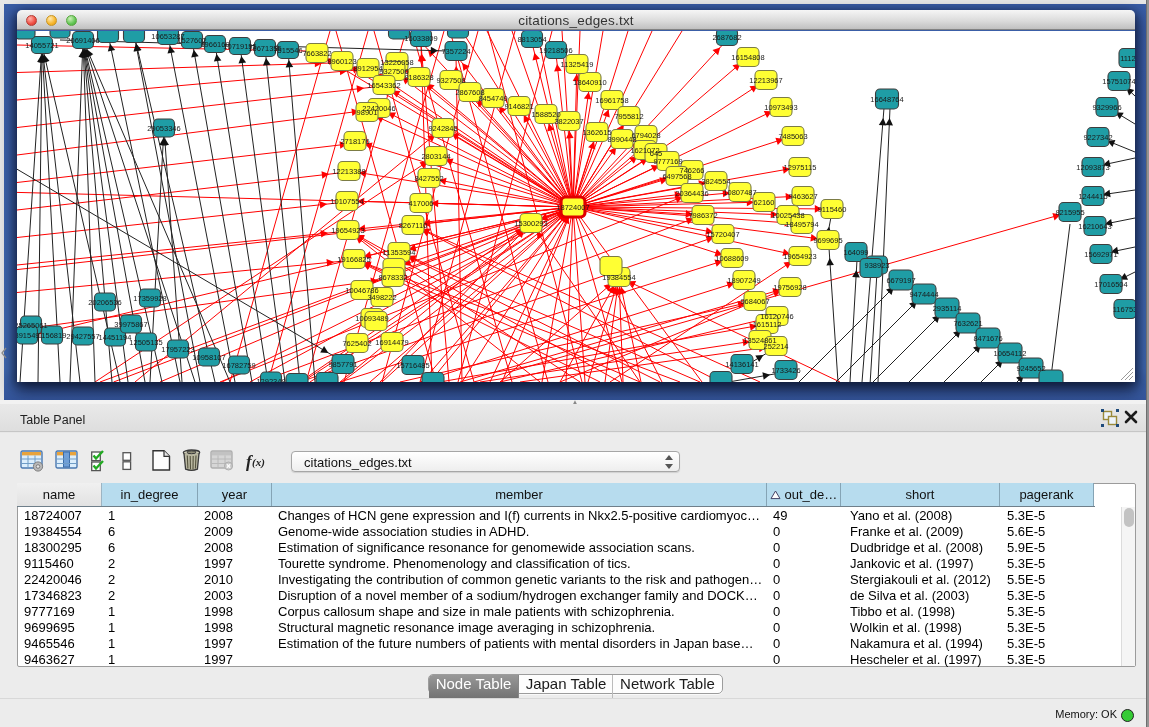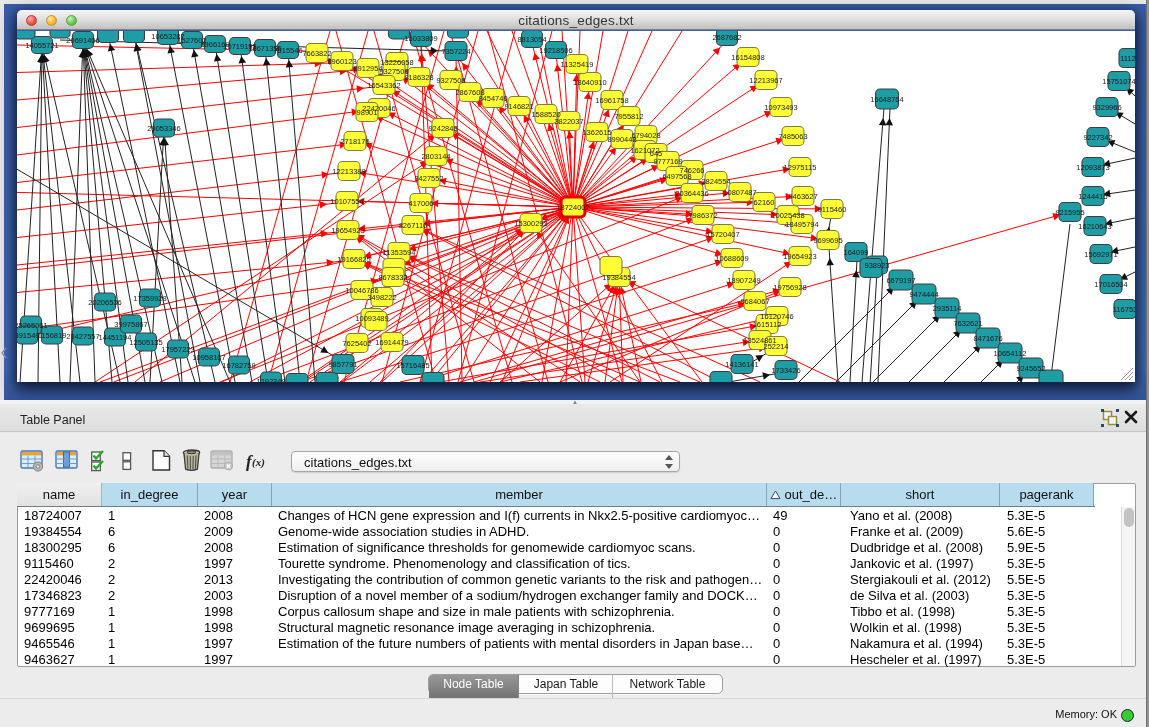--- a/index.html
+++ b/index.html
@@ -19,21 +19,21 @@
 #dropdown .t{position:absolute;left:12px;top:3px;font-size:13px;color:#111}
 #tablebox{position:absolute;left:17px;top:483px;width:1119px;height:184px;background:#fff;border:1px solid #9b9b9b;border-radius:2px}
 .hc{position:absolute;top:0;height:23px;border-right:1px solid #85a4b5;font-size:13px;color:#111;
  text-align:center;line-height:23px;background:#b7dcee}
 #thead{position:absolute;left:17px;top:483px;width:1078px;height:24px;border-bottom:1px solid #6f7f8a}
 .tr{position:absolute;left:17px;width:1100px;height:16px;font-size:13px;color:#000}
 .tr span{position:absolute;white-space:nowrap;top:1px}
 #vscroll{position:absolute;left:1121px;top:507px;width:14px;height:159px;background:#f5f5f5;border-left:1px solid #dcdcdc}
 #vthumb{position:absolute;left:2px;top:1px;width:10px;height:19px;background:#c3c3c3;border-radius:5px}
 #tabbar{position:absolute;left:428px;top:674px;width:295px;height:20px;border:1px solid #9c9c9c;border-radius:5px;background:#fdfdfd;box-shadow:0 1px 0 rgba(255,255,255,.7)}
-.seg{position:absolute;top:0;height:26px;font-size:12px;text-align:center;line-height:18px;color:#1a1a1a}
+.seg{position:absolute;top:0;height:26px;font-size:15px;text-align:center;line-height:18px;color:#1a1a1a}
 #statusbar{position:absolute;left:0;top:698px;width:1146px;height:29px;background:#ececec;border-top:1px solid #d8d8d8}
 #rightstrip{position:absolute;left:1146px;top:0;width:3px;height:727px;background:#939393;border-left:1px solid #6e6e6e}
 </style></head><body>
 <div id="stage">
 <div id="bluepane"></div>
 <div id="win">
   <div id="titlebar">
     <span class="t">citations_edges.txt</span>
     <span class="tl" style="left:9px;background:radial-gradient(circle at 35% 30%,#ffb3ab,#ef4e42 60%,#c33a30);border:1px solid #b53c33"></span>
     <span class="tl" style="left:29px;background:radial-gradient(circle at 35% 30%,#ffe9b0,#f7b52a 60%,#d99a1e);border:1px solid #c9941f"></span>
@@ -807,38 +807,38 @@
       <span style="left:187px">2009</span>
 <span style="left:261px">Genome-wide association studies in ADHD.</span>
       <span style="left:756px">0</span>
       <span style="left:833px">Franke et al. (2009)</span>
 <span style="left:990px">5.6E-5</span>
     </div>
     <div class="tr" style="top:539px">
 <span style="left:7px">18300295</span>
       <span style="left:91px">6</span>
       <span style="left:187px">2008</span>
-<span style="left:261px">Estimation of significance thresholds for genomewide cardiomyoc scans.</span>
+<span style="left:261px">Estimation of significance resonance for genomewide association scans.</span>
       <span style="left:756px">0</span>
       <span style="left:833px">Dudbridge et al. (2008)</span>
 <span style="left:990px">5.9E-5</span>
     </div>
     <div class="tr" style="top:555px">
 <span style="left:7px">9115460</span>
       <span style="left:91px">2</span>
       <span style="left:187px">1997</span>
 <span style="left:261px">Tourette syndrome. Phenomenology and classification of tics.</span>
       <span style="left:756px">0</span>
       <span style="left:833px">Jankovic et al. (1997)</span>
 <span style="left:990px">5.3E-5</span>
     </div>
     <div class="tr" style="top:571px">
 <span style="left:7px">22420046</span>
       <span style="left:91px">2</span>
-      <span style="left:187px">2013</span>
+      <span style="left:187px">2010</span>
 <span style="left:261px">Investigating the contribution of common genetic variants to the risk and pathogen…</span>
       <span style="left:756px">0</span>
       <span style="left:833px">Stergiakouli et al. (2012)</span>
 <span style="left:990px">5.5E-5</span>
     </div>
     <div class="tr" style="top:587px">
 <span style="left:7px">17346823</span>
       <span style="left:91px">2</span>
       <span style="left:187px">2003</span>
 <span style="left:261px">Disruption of a novel member of a sodium/hydrogen exchanger family and DOCK…</span>

